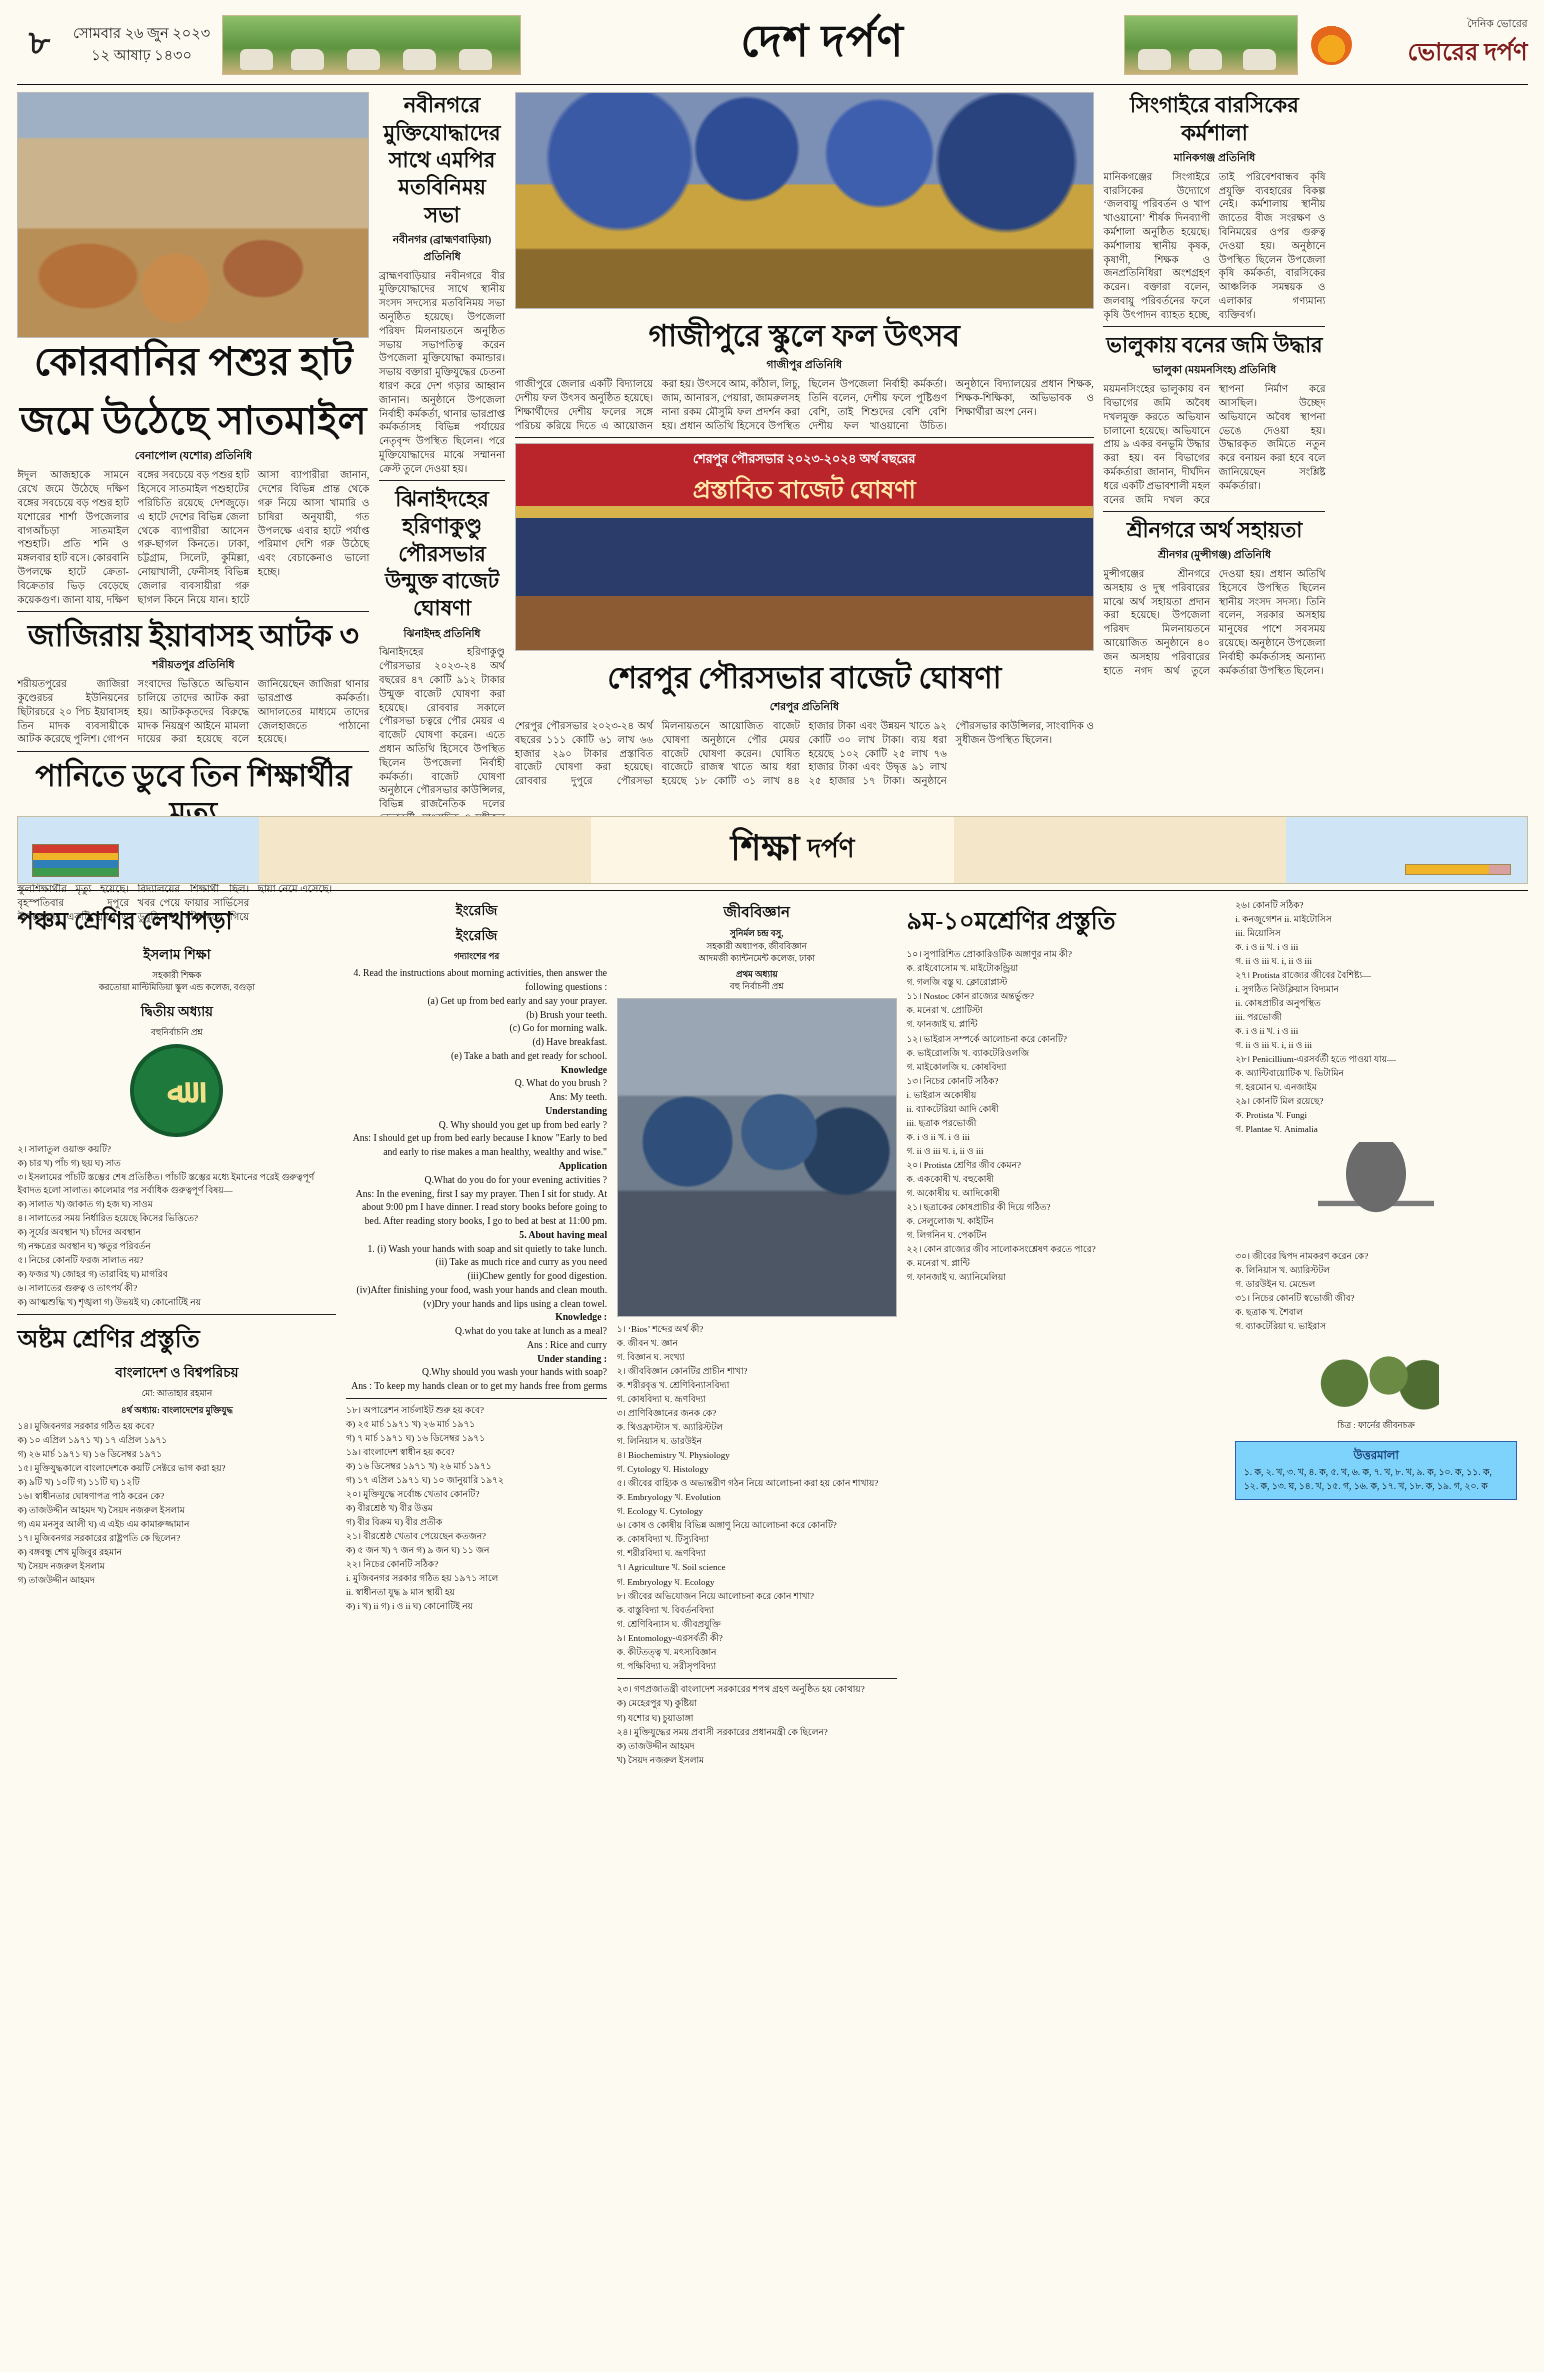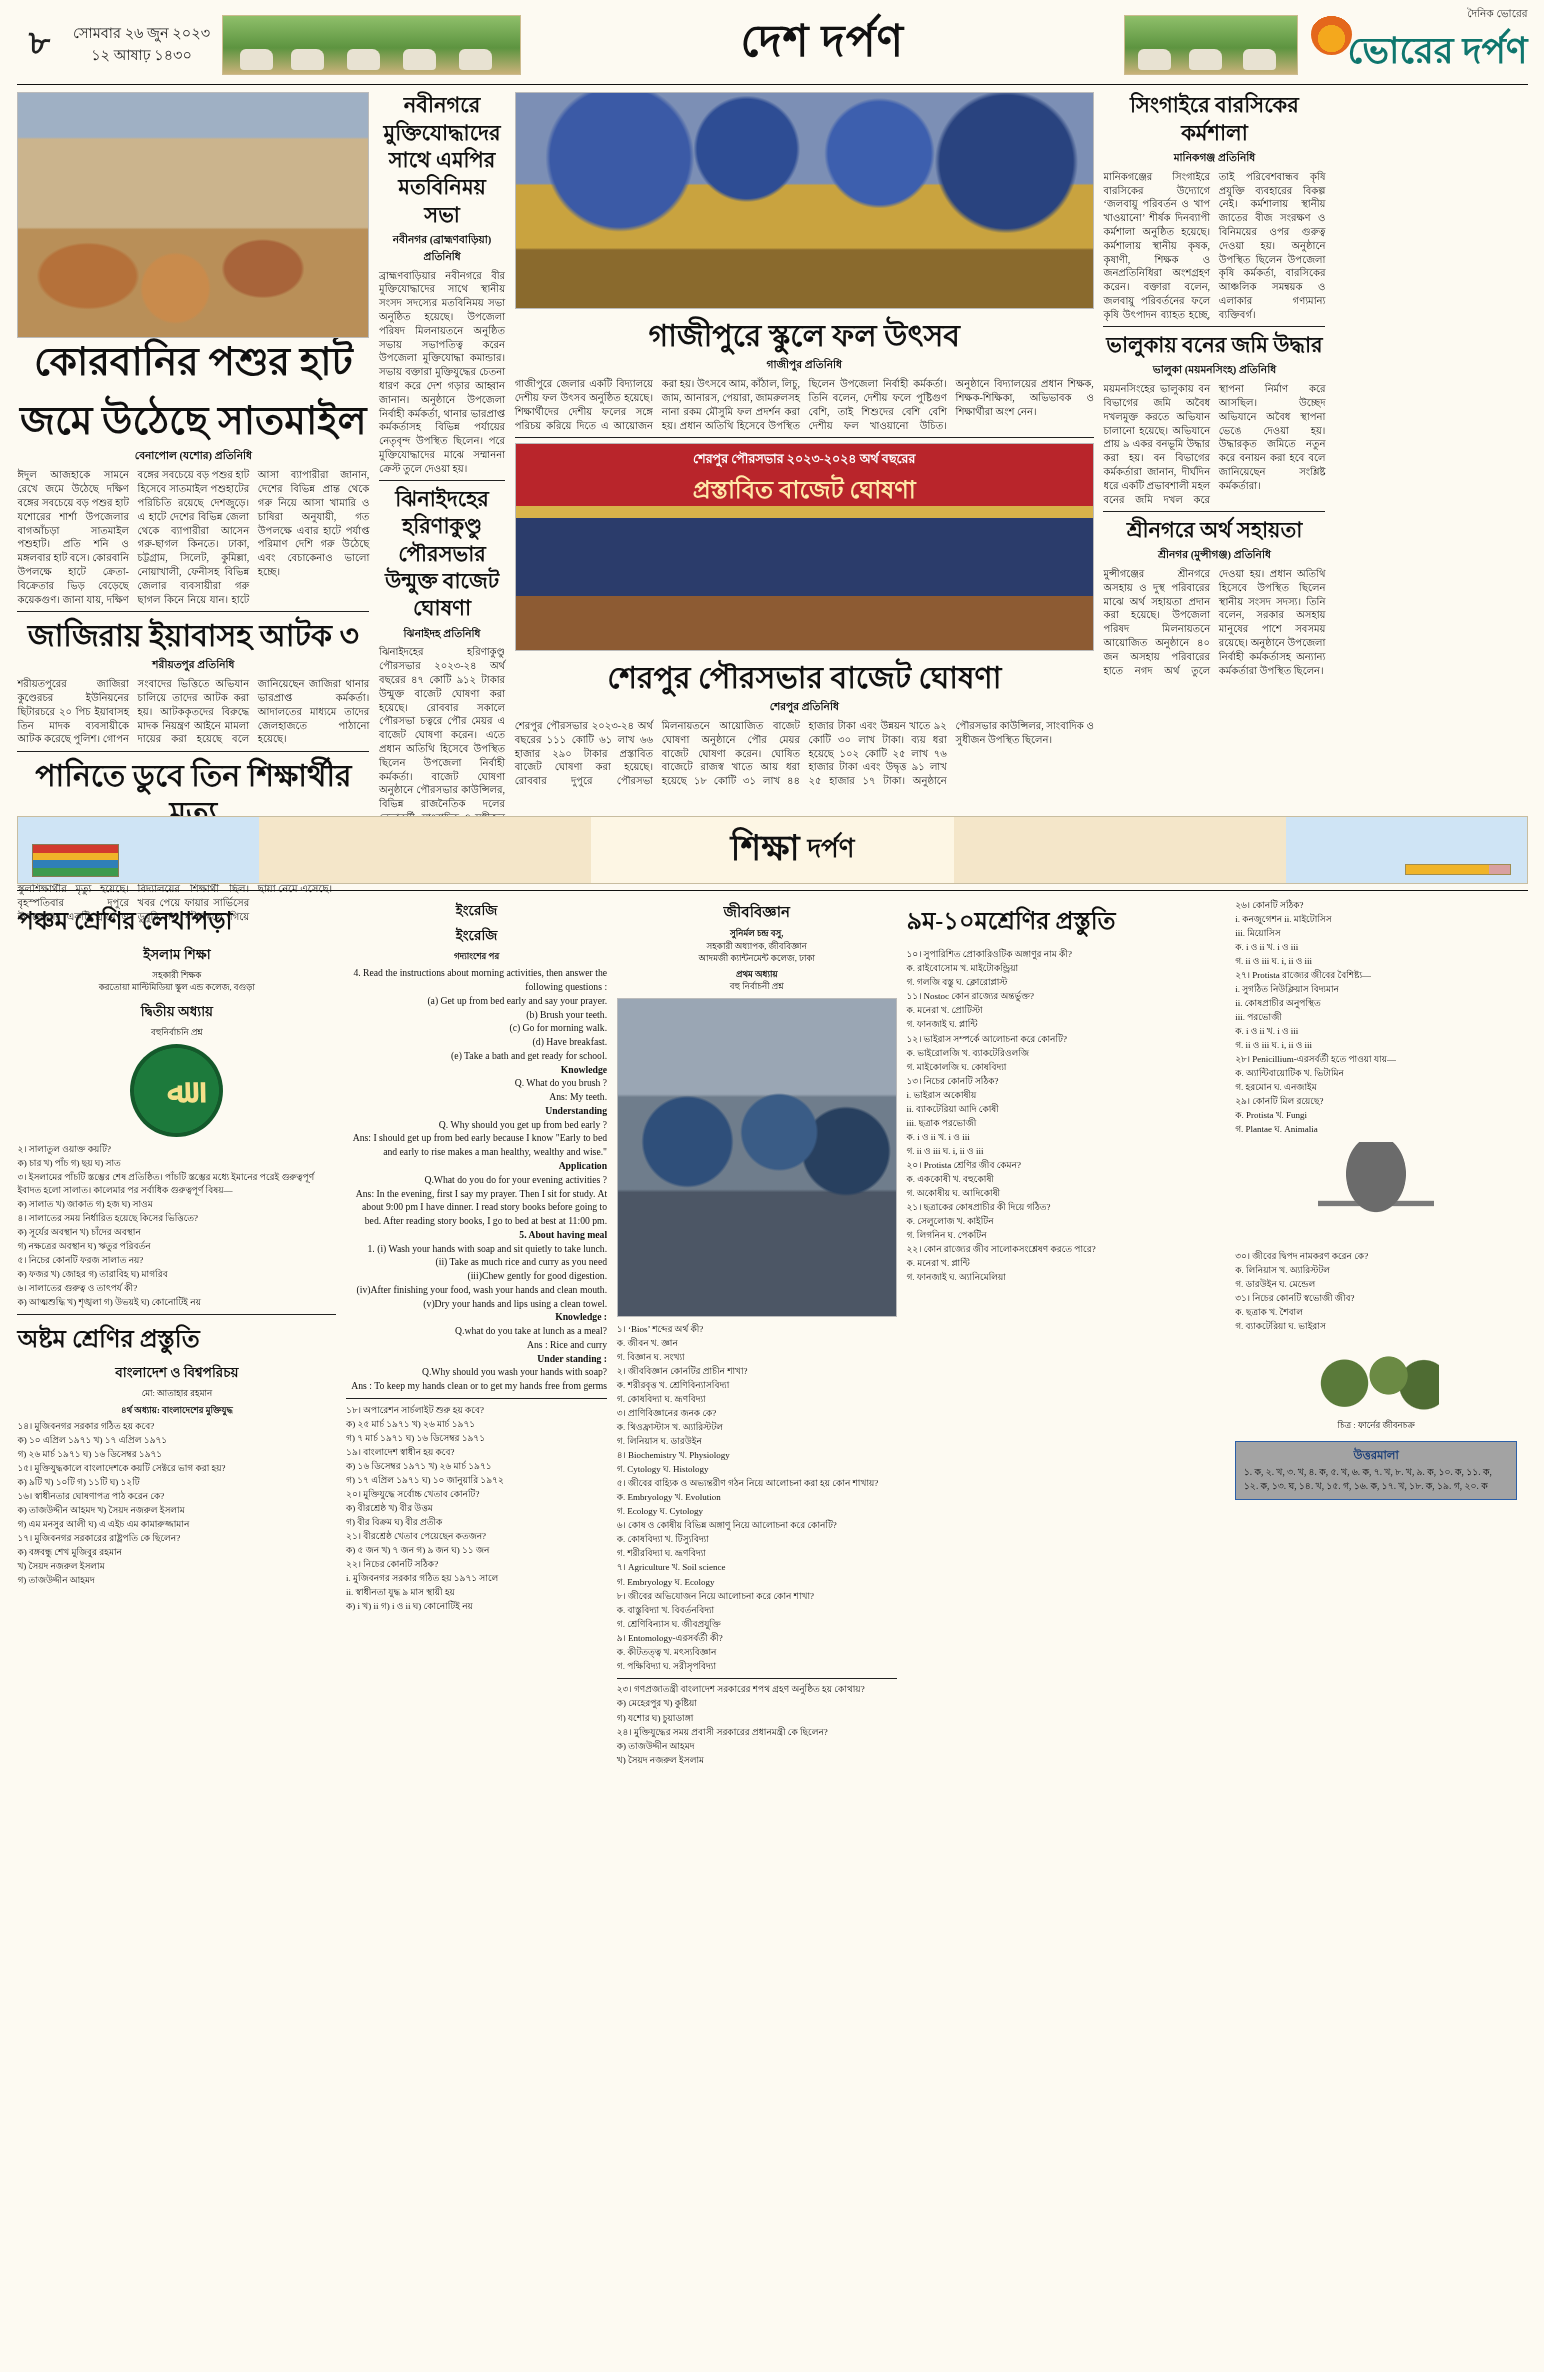--- a/index.html
+++ b/index.html
@@ -40,21 +40,21 @@
     background:#e8e2d2; border-radius:5.8px 7.7px 3.9px 3.9px;
   }
   .mast-title {
     flex:1; text-align:center;
     font-size:44px; font-weight:bold; letter-spacing:1px;
     font-family:"Liberation Serif", serif;
   }
   .mast-right { width:222px; text-align:right; position:relative;}
   .mast-right .small { font-size:10.6px; color:#333; }
   .mast-right .logo {
-    font-size:36px; font-weight:bold; color:#0f766e;
+    font-size:24px; font-weight:bold; color:#7f1d1d;
   }
   .sunburst{
     position:absolute; left:5.8px; top:7.7px; width:41px; height:41px;
     background:radial-gradient(circle at 50% 60%, #f4a81d 0 42%, #e4671c 43% 70%, transparent 71%);
     border-radius:50%;
   }
   .hd1 { font-size:39px; font-weight:bold; text-align:center; line-height:1.25; }
   .hd2 { font-size:30px; font-weight:bold; text-align:center; line-height:1.25; }
   .hd3 { font-size:21px; font-weight:bold; text-align:center; line-height:1.3; }
   .byline { font-size:10.6px; font-weight:bold; text-align:center; margin:2.9px 0;}
@@ -156,21 +156,21 @@
   }
   .plant-art {
     width:126px; height:77px; margin:3.9px auto;
     background:
       radial-gradient(circle at 25% 60%, #5a7a3a 0 22%, transparent 23%),
       radial-gradient(circle at 60% 50%, #6b8a44 0 22%, transparent 23%),
       radial-gradient(circle at 88% 62%, #4f6c33 0 20%, transparent 21%);
   }
   .figcap { font-size:8.7px; text-align:center; margin-top:1.9px;}
   .notice {
-    margin-top:7.7px; border:1px solid #2b5fa8; background:#a3a3a3;
+    margin-top:7.7px; border:1px solid #2b5fa8; background:#7dd3fc;
     padding:4.8px 7.7px; font-size:9.3px; line-height:1.5;
   }
   .notice .nt { text-align:center; font-weight:bold; font-size:11.6px; color:#1b3e78; margin-bottom:1.9px;}
   .boxed-head {
     font-size:24px; font-weight:bold; text-align:left; margin:3.9px 0 1.9px;
   }
   .sub-head { font-size:13.5px; font-weight:bold; text-align:center; margin:1.9px 0; }
   .tiny { font-size:8.7px; text-align:center; line-height:1.4; }
   .eng { font-family:"Liberation Serif", serif; font-size:9.7px; line-height:1.42;text-align:right; }
 </style>

